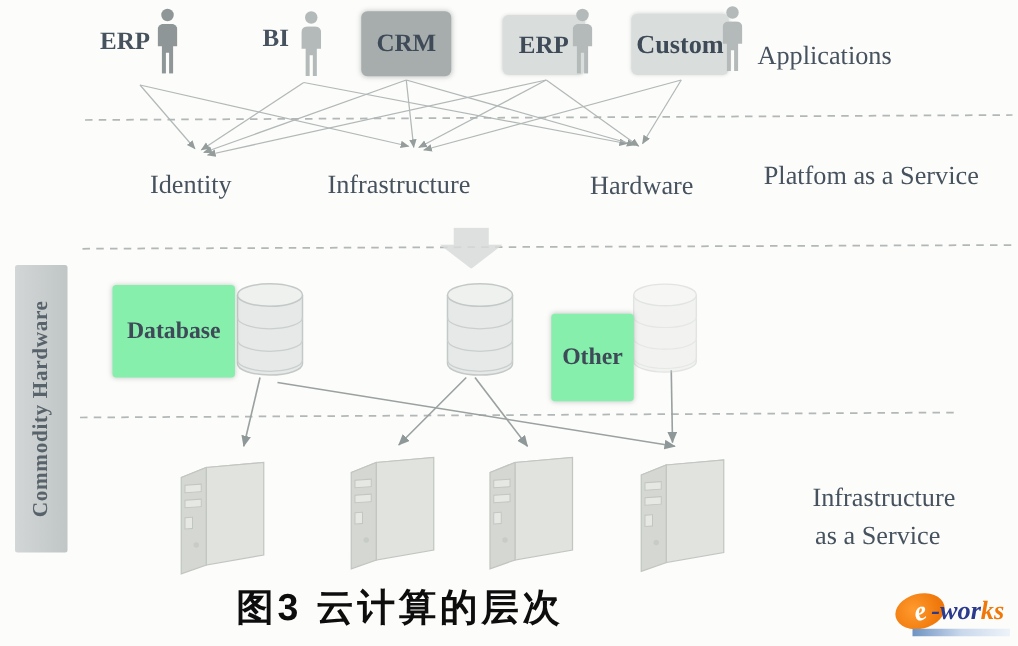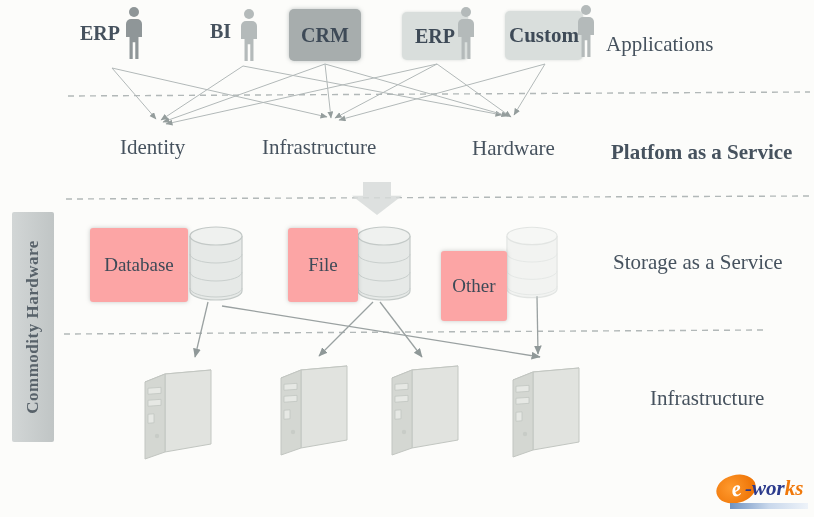--- a/index.html
+++ b/index.html
@@ -11,21 +11,21 @@
   .lbl{position:absolute;color:#46525e;white-space:nowrap;}
   .lbl.strong{font-weight:600;}
   .appbox{
     position:absolute;display:flex;align-items:center;justify-content:center;
     border-radius:5px;font-weight:600;color:#3e4a57;
   }
   .boxd{background:#a7adad;box-shadow:0 0 4px rgba(120,128,128,.45);}
   .boxl{background:#d9dedc;box-shadow:0 0 3px rgba(150,158,158,.35);}
   .stobox{
     position:absolute;display:flex;align-items:center;justify-content:center;
-    background:#fca5a5;border-radius:3px;font-weight:400;color:#3e4a57;
+    background:#86efac;border-radius:3px;font-weight:700;color:#3e4a57;
     box-shadow:0 0 4px rgba(120,128,128,.4);
   }
   .person{position:absolute;width:20px;height:54px;}
   .person::before{
     content:"";position:absolute;left:50%;top:0;width:10px;height:10px;
     margin-left:-5px;border-radius:50%;background:currentColor;
   }
   .person::after{
     content:"";position:absolute;left:50%;top:12px;width:16px;height:40px;
     margin-left:-8px;background:currentColor;border-radius:5px 5px 2px 2px;
@@ -141,60 +141,60 @@
   <div class="person" style="left:456px;top:7px;color:#b4baba;"></div>
 
   <div class="appbox boxl" style="left:505px;top:11px;width:78px;height:49px;font-size:21px;">Custom</div>
   <div class="person" style="left:576px;top:5px;color:#b4baba;"></div>
 
   <div class="lbl" style="left:606px;top:32px;font-size:21px;">Applications</div>
 
   <div class="lbl" style="left:120px;top:135px;font-size:21px;">Identity</div>
   <div class="lbl" style="left:262px;top:135px;font-size:21px;">Infrastructure</div>
   <div class="lbl" style="left:472px;top:136px;font-size:21px;">Hardware</div>
-  <div class="lbl" style="left:611px;top:140px;font-size:21px;font-weight:bold;">Platfom as a Service</div>
+  <div class="lbl" style="left:611px;top:128px;font-size:21px;">Platfom as a Service</div>
 
   <div class="flow-chevron"></div>
 
   <div class="sidebar">
     <div class="sidebar-text">Commodity Hardware</div>
   </div>
 
   <svg style="position:absolute;left:188px;top:224px;width:56px;height:78px;">
       <use href="#cyl"></use>
     </svg>
   <div class="stobox" style="left:90px;top:228px;width:98px;height:74px;font-size:19px;">Database</div>
 
   <svg style="position:absolute;left:356px;top:224px;width:56px;height:78px;">
       <use href="#cyl"></use>
     </svg>
-  <div class="stobox" style="left:288px;top:228px;width:70px;height:74px;font-size:19px;">File</div>
 
   <svg style="position:absolute;left:505px;top:224px;width:54px;height:76px;opacity:.45;">
       <use href="#cyl"></use>
     </svg>
   <div class="stobox" style="left:441px;top:228px;width:66px;height:70px;font-size:19px;margin-top:23px;">Other</div>
 
-  <div class="lbl" style="left:613px;top:250px;font-size:21px;">Storage as a Service</div>
 
   <svg style="position:absolute;left:137px;top:360px;width:82px;height:100px;">
       <use href="#srv"></use>
     </svg>
   <svg style="position:absolute;left:273px;top:356px;width:82px;height:100px;">
       <use href="#srv"></use>
     </svg>
   <svg style="position:absolute;left:384px;top:356px;width:82px;height:100px;">
       <use href="#srv"></use>
     </svg>
   <svg style="position:absolute;left:505px;top:358px;width:82px;height:100px;">
       <use href="#srv"></use>
     </svg>
 
   <div class="lbl" style="left:650px;top:386px;font-size:21px;">Infrastructure</div>
-
+  <div class="lbl" style="left:652px;top:416px;font-size:21px;">as a Service</div>
+
+  <div class="caption">图3 云计算的层次</div>
 
   <div class="logo">
     <div class="logo-e">e</div>
     <div class="logo-text"><span class="logo-dark">-wor</span><span class="logo-accent">ks</span></div>
     <div class="logo-bar"></div>
   </div>
 
 </div>
 
 </body></html>

